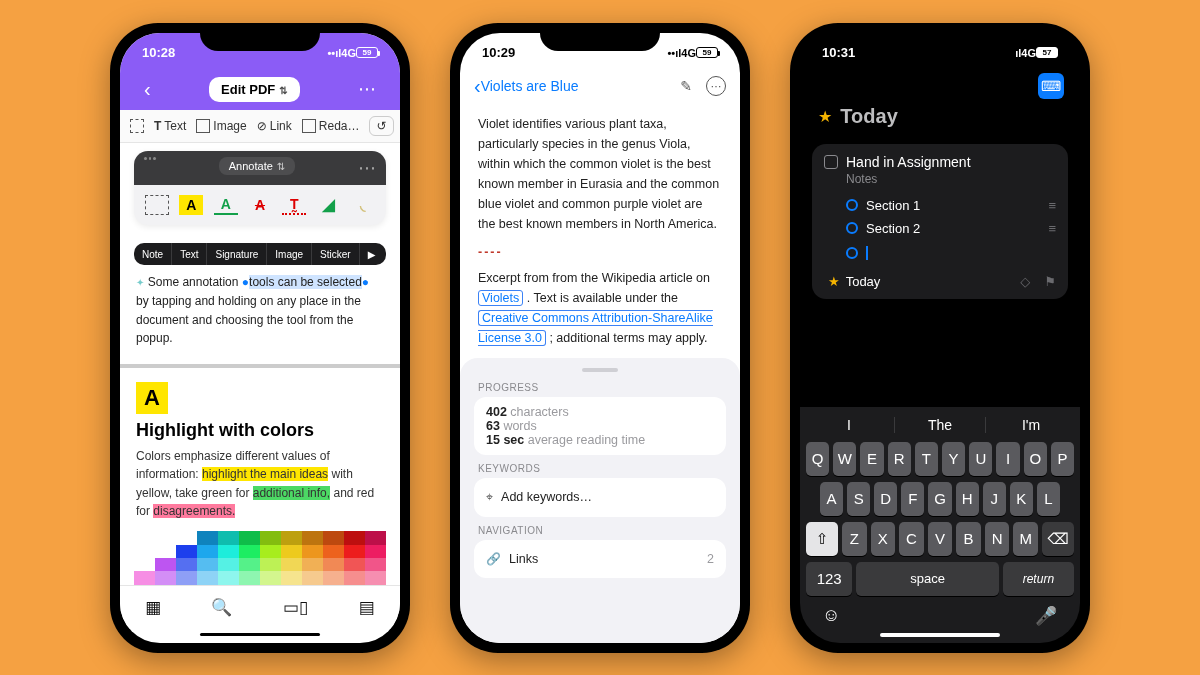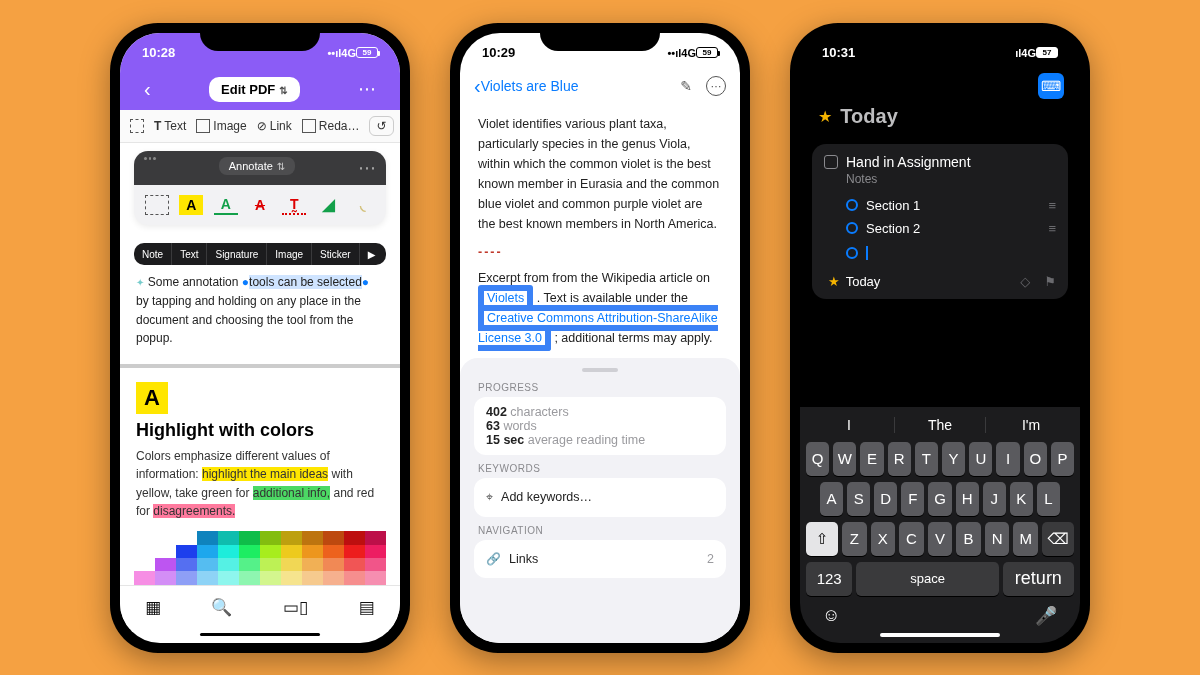--- a/index.html
+++ b/index.html
@@ -72,21 +72,21 @@
   
   .p2 .screen { background: #fff; display: flex; flex-direction: column; }
   .p2 .statusbar { color: #000; }
   .navrow2 { display: flex; align-items: center; padding: 2px 14px 6px; color: #0a7cff; font-size: 14px; }
   .navrow2 .spacer { flex: 1; }
   .nav-icon { color: #555; margin-left: 14px; }
   .square-pencil::before { content: "✎"; }
   .circ-ell { width: 20px; height: 20px; border: 1.5px solid #555; border-radius: 50%; display: inline-flex; align-items: center; justify-content: center; font-size: 11px; }
   .note-body { padding: 10px 18px; font-size: 12.5px; line-height: 1.6; color: #222; flex: 0 0 auto; }
   .red-dashes { color: #c0392b; letter-spacing: 2px; font-weight: 700; }
-  .link-box { color: #0a7cff; border: 6px solid #3b82f6; border-radius: 3px; padding: 0 3px; }
+  .link-box { color: #0a7cff; border: 1px solid #3b82f6; border-radius: 3px; padding: 0 3px; }
 
   .sheet { background: #f2f2f6; border-radius: 18px 18px 0 0; flex: 1; padding: 10px 14px 0; overflow: hidden; }
   .sheet-handle { width: 36px; height: 4px; background: #cfcfd4; border-radius: 3px; margin: 0 auto 10px; }
   .sect-label { font-size: 10px; letter-spacing: 0.5px; color: #8a8a8e; text-transform: uppercase; margin: 8px 4px 4px; }
   .card { background: #fff; border-radius: 12px; padding: 8px 12px; font-size: 12.5px; color: #222; }
   .card .muted { color: #9a9a9e; }
   .card-row { display: flex; align-items: center; gap: 8px; padding: 4px 0; }
   .tag-icon::before { content: "⌖"; color: #555; }
   .link-icon::before { content: "🔗"; font-size: 12px; }
   .card-row .count { margin-left: auto; color: #9a9a9e; }
@@ -114,21 +114,21 @@
   .keyboard { background: #1c1c1e; margin-top: auto; padding: 4px 4px 2px; }
   .pred { display: flex; justify-content: space-around; color: #fff; font-size: 14px; padding: 6px 0; }
   .pred span { flex: 1; text-align: center; border-right: 1px solid #3a3a3c; }
   .pred span:last-child { border-right: none; }
   .krow { display: flex; gap: 4px; justify-content: center; padding: 3px 2px; }
   .key { background: #5a5a5e; color: #fff; border-radius: 5px; height: 34px; flex: 1; display: flex; align-items: center; justify-content: center; font-size: 15px; box-shadow: 0 1px 0 #000; }
   .key.dark { background: #3a3a3c; }
   .key.shift { background: #e5e5e7; color: #000; flex: 1.3; }
   .key.wide { flex: 1.3; }
   .key.space { flex: 4; font-size: 13px; }
-  .key.ret { flex: 2; font-size: 18px; }
+  .key.ret { flex: 2; font-size: 12px; font-style: italic; }
   .kb-bottom { display: flex; justify-content: space-between; padding: 6px 18px 0; color: #fff; font-size: 18px; }
   .home-ind-w { height: 4px; width: 120px; background: #fff; border-radius: 3px; margin: 6px auto 4px; }
 </style>
 </head>
 <body>
 
 <div class="phone p1">
   <div class="notch"></div>
   <div class="screen">
     <div class="topbar1">

